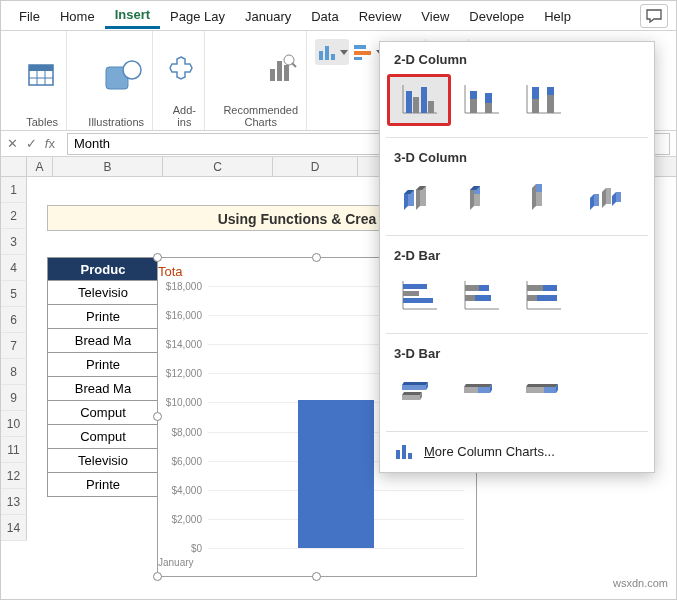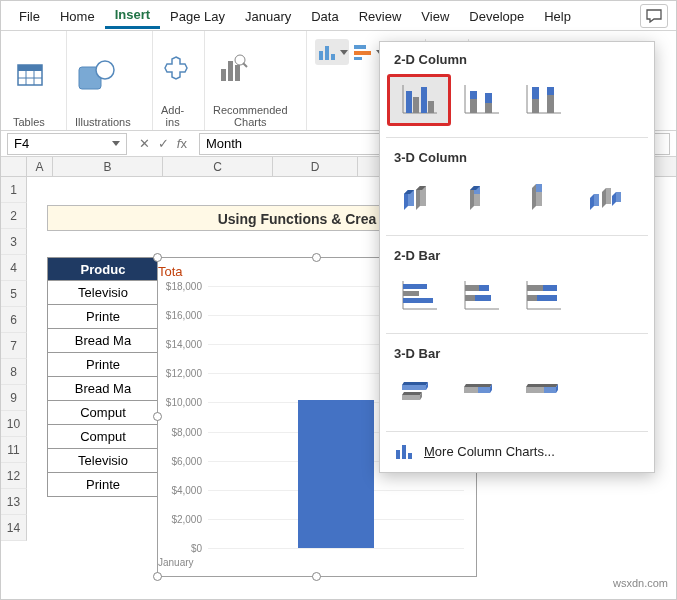--- a/index.html
+++ b/index.html
@@ -2,21 +2,21 @@
 <html><head>
 <meta charset="utf-8">
 <style>
 *{box-sizing:border-box;margin:0;padding:0;font-family:"Segoe UI",Arial,sans-serif;font-size:13px;-webkit-user-select:none;user-select:none}
 body{background:#fff;width:677px;height:600px;overflow:hidden;position:relative;border:1px solid #ccc}
 .tabstrip{display:flex;align-items:center;height:30px;border-bottom:1px solid #d4d4d4;padding:0 8px;gap:0}
 .tab{padding:5px 10px 4px;color:#222;cursor:pointer;white-space:nowrap}
 .tab.active{color:#217346;font-weight:600;border-bottom:3px solid #0369a1;padding-bottom:4px}
 .comment-ind{margin-left:auto;width:28px;height:24px;border:1px solid #c8c8c8;border-radius:3px;display:flex;align-items:center;justify-content:center}
 .ribbon{display:flex;height:100px;border-bottom:1px solid #d4d4d4;background:#fff;padding:0 4px}
-.rgroup{display:flex;flex-direction:column;align-items:flex-start;justify-content:space-between;padding:4px 8px 2px;border-right:1px solid #e5e5e5}
+.rgroup{display:flex;flex-direction:column;align-items:flex-end;justify-content:space-between;padding:4px 8px 2px;border-right:1px solid #e5e5e5}
 .rgroup .iconbox{display:flex;align-items:center;justify-content:center;flex:1}
 .rgroup .glabel{font-size:11px;color:#555;text-align:center;line-height:12px;padding-top:2px}
 .smallbtn{width:34px;height:26px;display:flex;align-items:center;justify-content:center;border-radius:3px}
 .divbar{width:1px;height:24px;background:#e0e0e0;margin:0 2px}
 .formulabar{display:flex;align-items:center;height:26px;border-bottom:1px solid #d4d4d4;background:#fff}
 .namebox{width:120px;height:22px;border:1px solid #c8c8c8;margin:0 6px;padding:0 6px;display:flex;align-items:center;justify-content:space-between;background:#fff}
 .fxicons{display:flex;align-items:center;gap:8px;color:#777;padding:0 6px}
 .fxinput{flex:1;height:22px;border:1px solid #c8c8c8;margin:0 6px;padding:0 6px;display:flex;align-items:center;background:#fff}
 .colhdrs{display:flex;height:20px;background:#f3f3f3;border-bottom:1px solid #d0d0d0}
 .corner{width:26px;border-right:1px solid #d0d0d0}
@@ -153,24 +153,20 @@
           <rect x="2" y="2" width="18" height="16" fill="none" stroke="#5b9bd5"></rect>
           <rect x="2" y="2" width="18" height="5" fill="#5b9bd5"></rect>
           <rect x="5" y="10" width="3" height="6" fill="#5b9bd5"></rect>
           <rect x="10" y="8" width="3" height="8" fill="#5b9bd5"></rect>
         </svg>
     </div>
   </div>
 </div>
 
 <div class="formulabar">
-  <div class="namebox">
-    <span>F4</span>
-    <span class="caret"></span>
-  </div>
   <div class="fxicons">
     <span>✕</span>
     <span>✓</span>
     <span><i>f</i>x</span>
   </div>
   <div class="fxinput">
     <span>Month</span>
   </div>
 </div>
 

